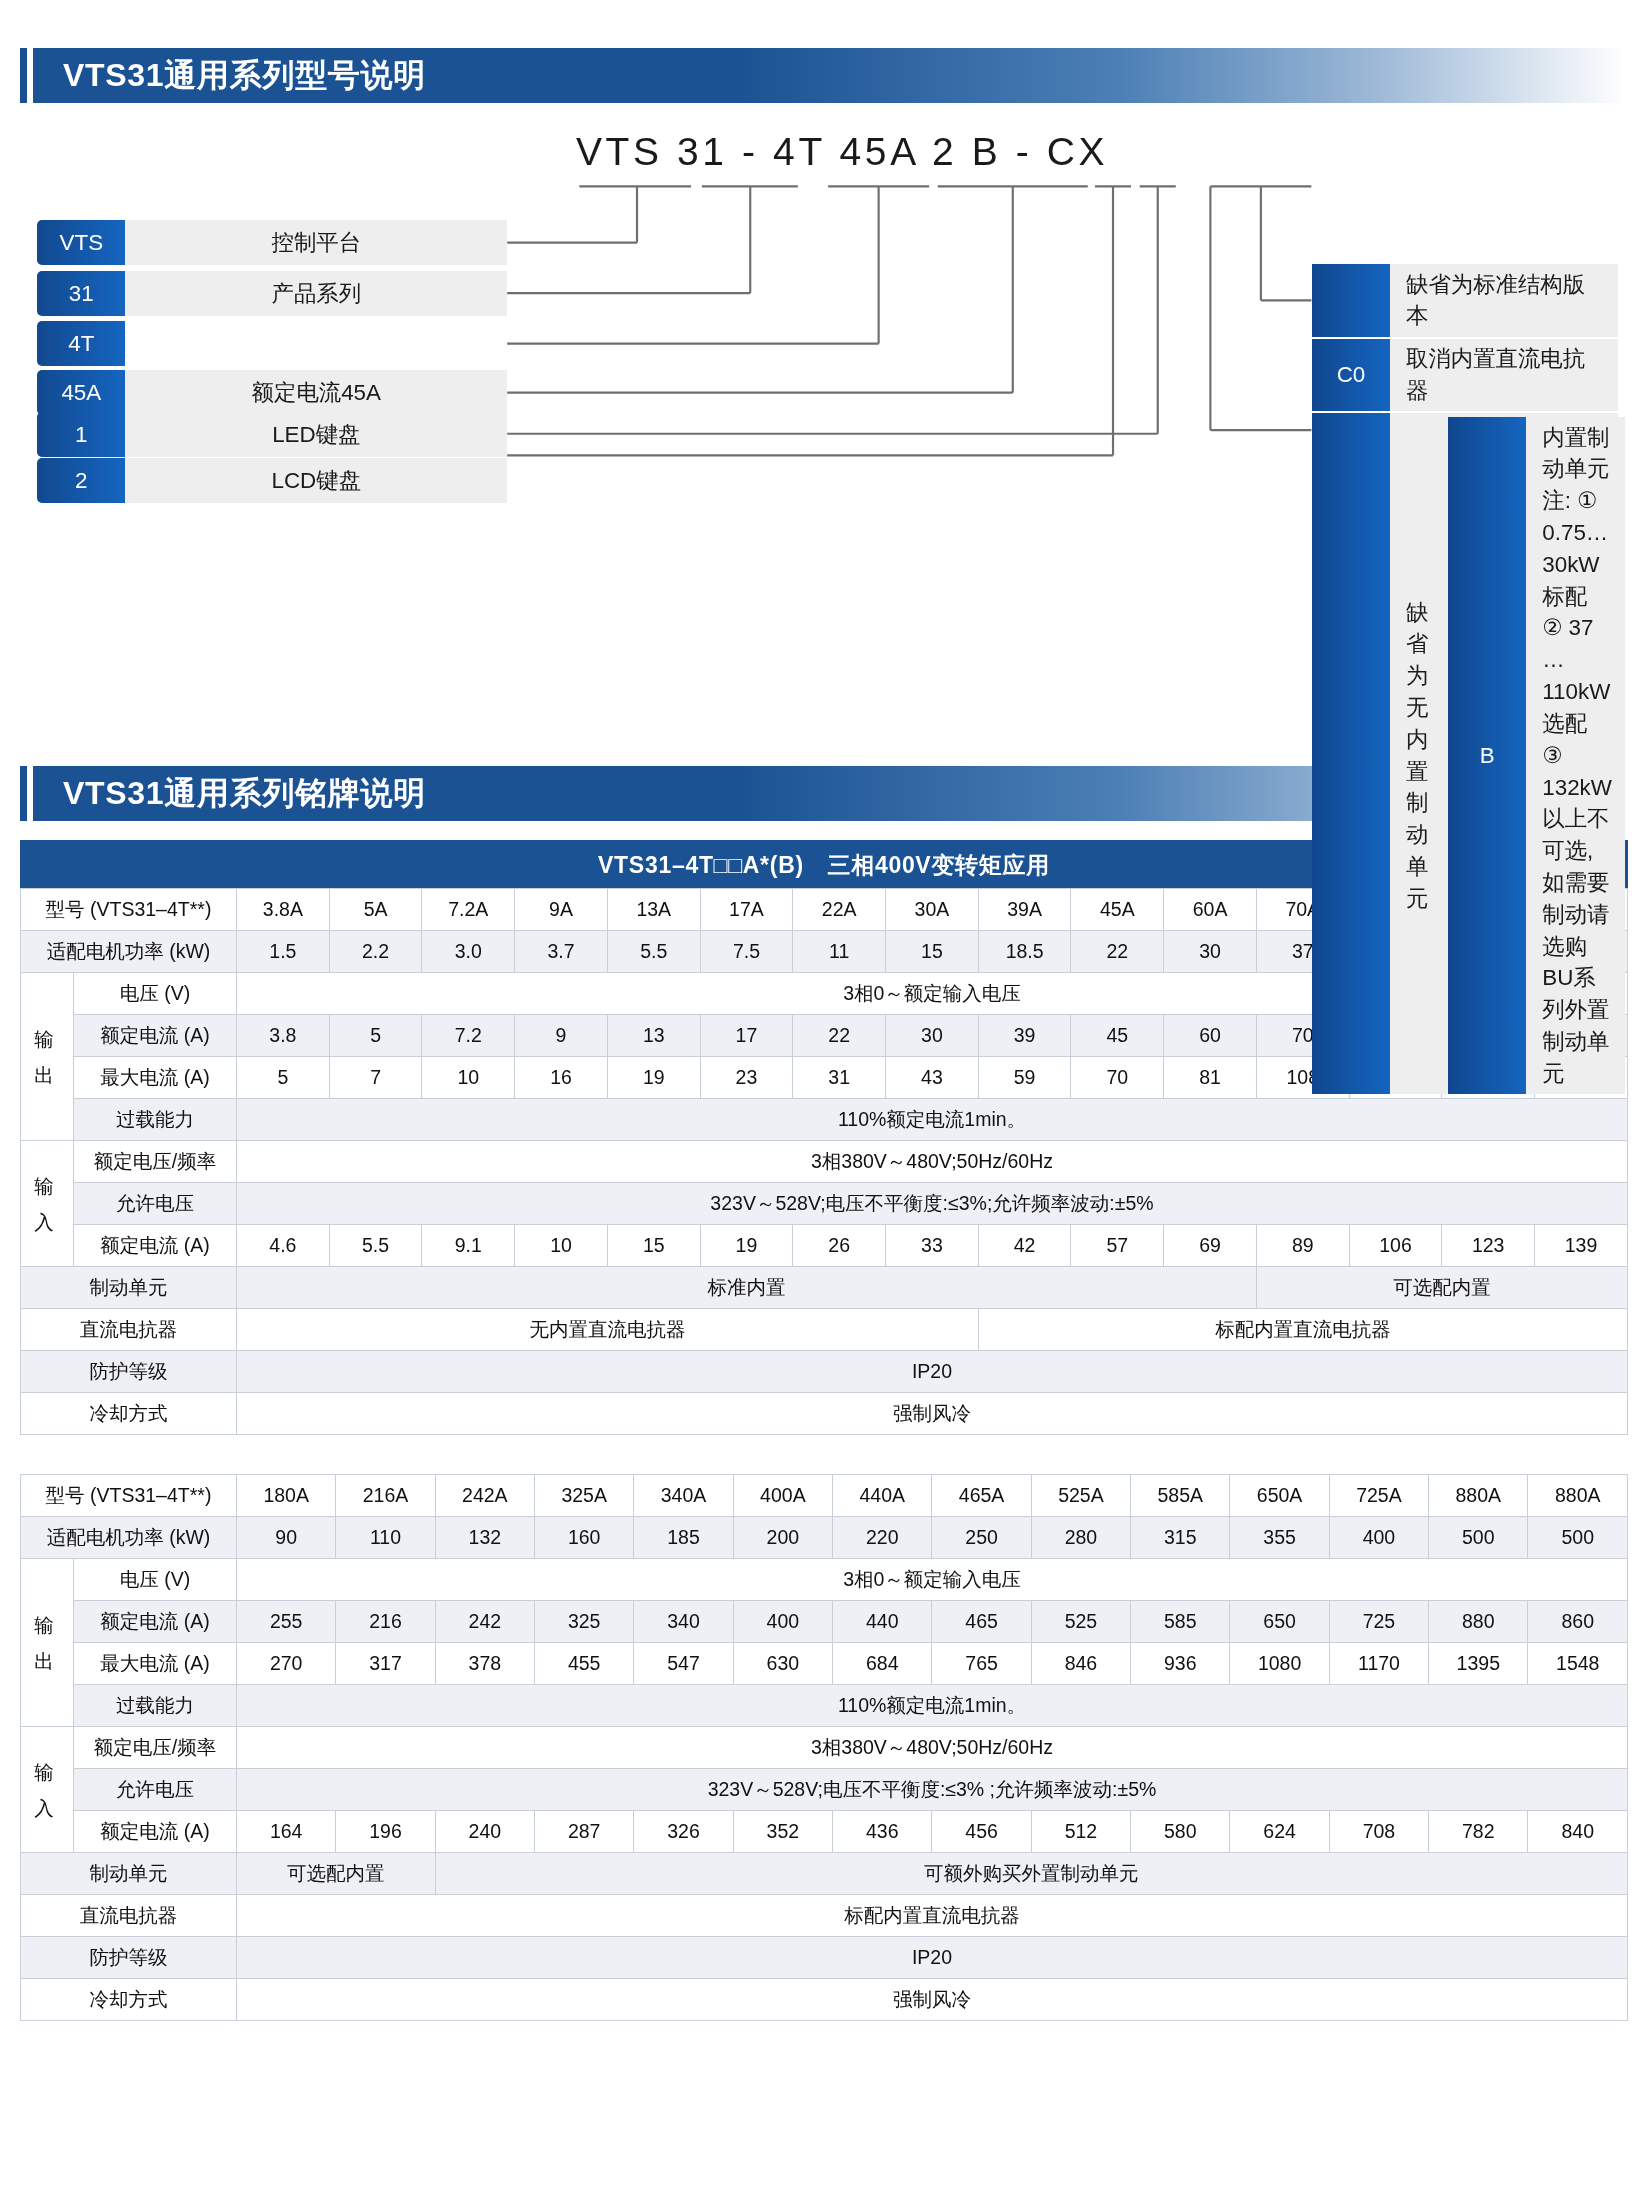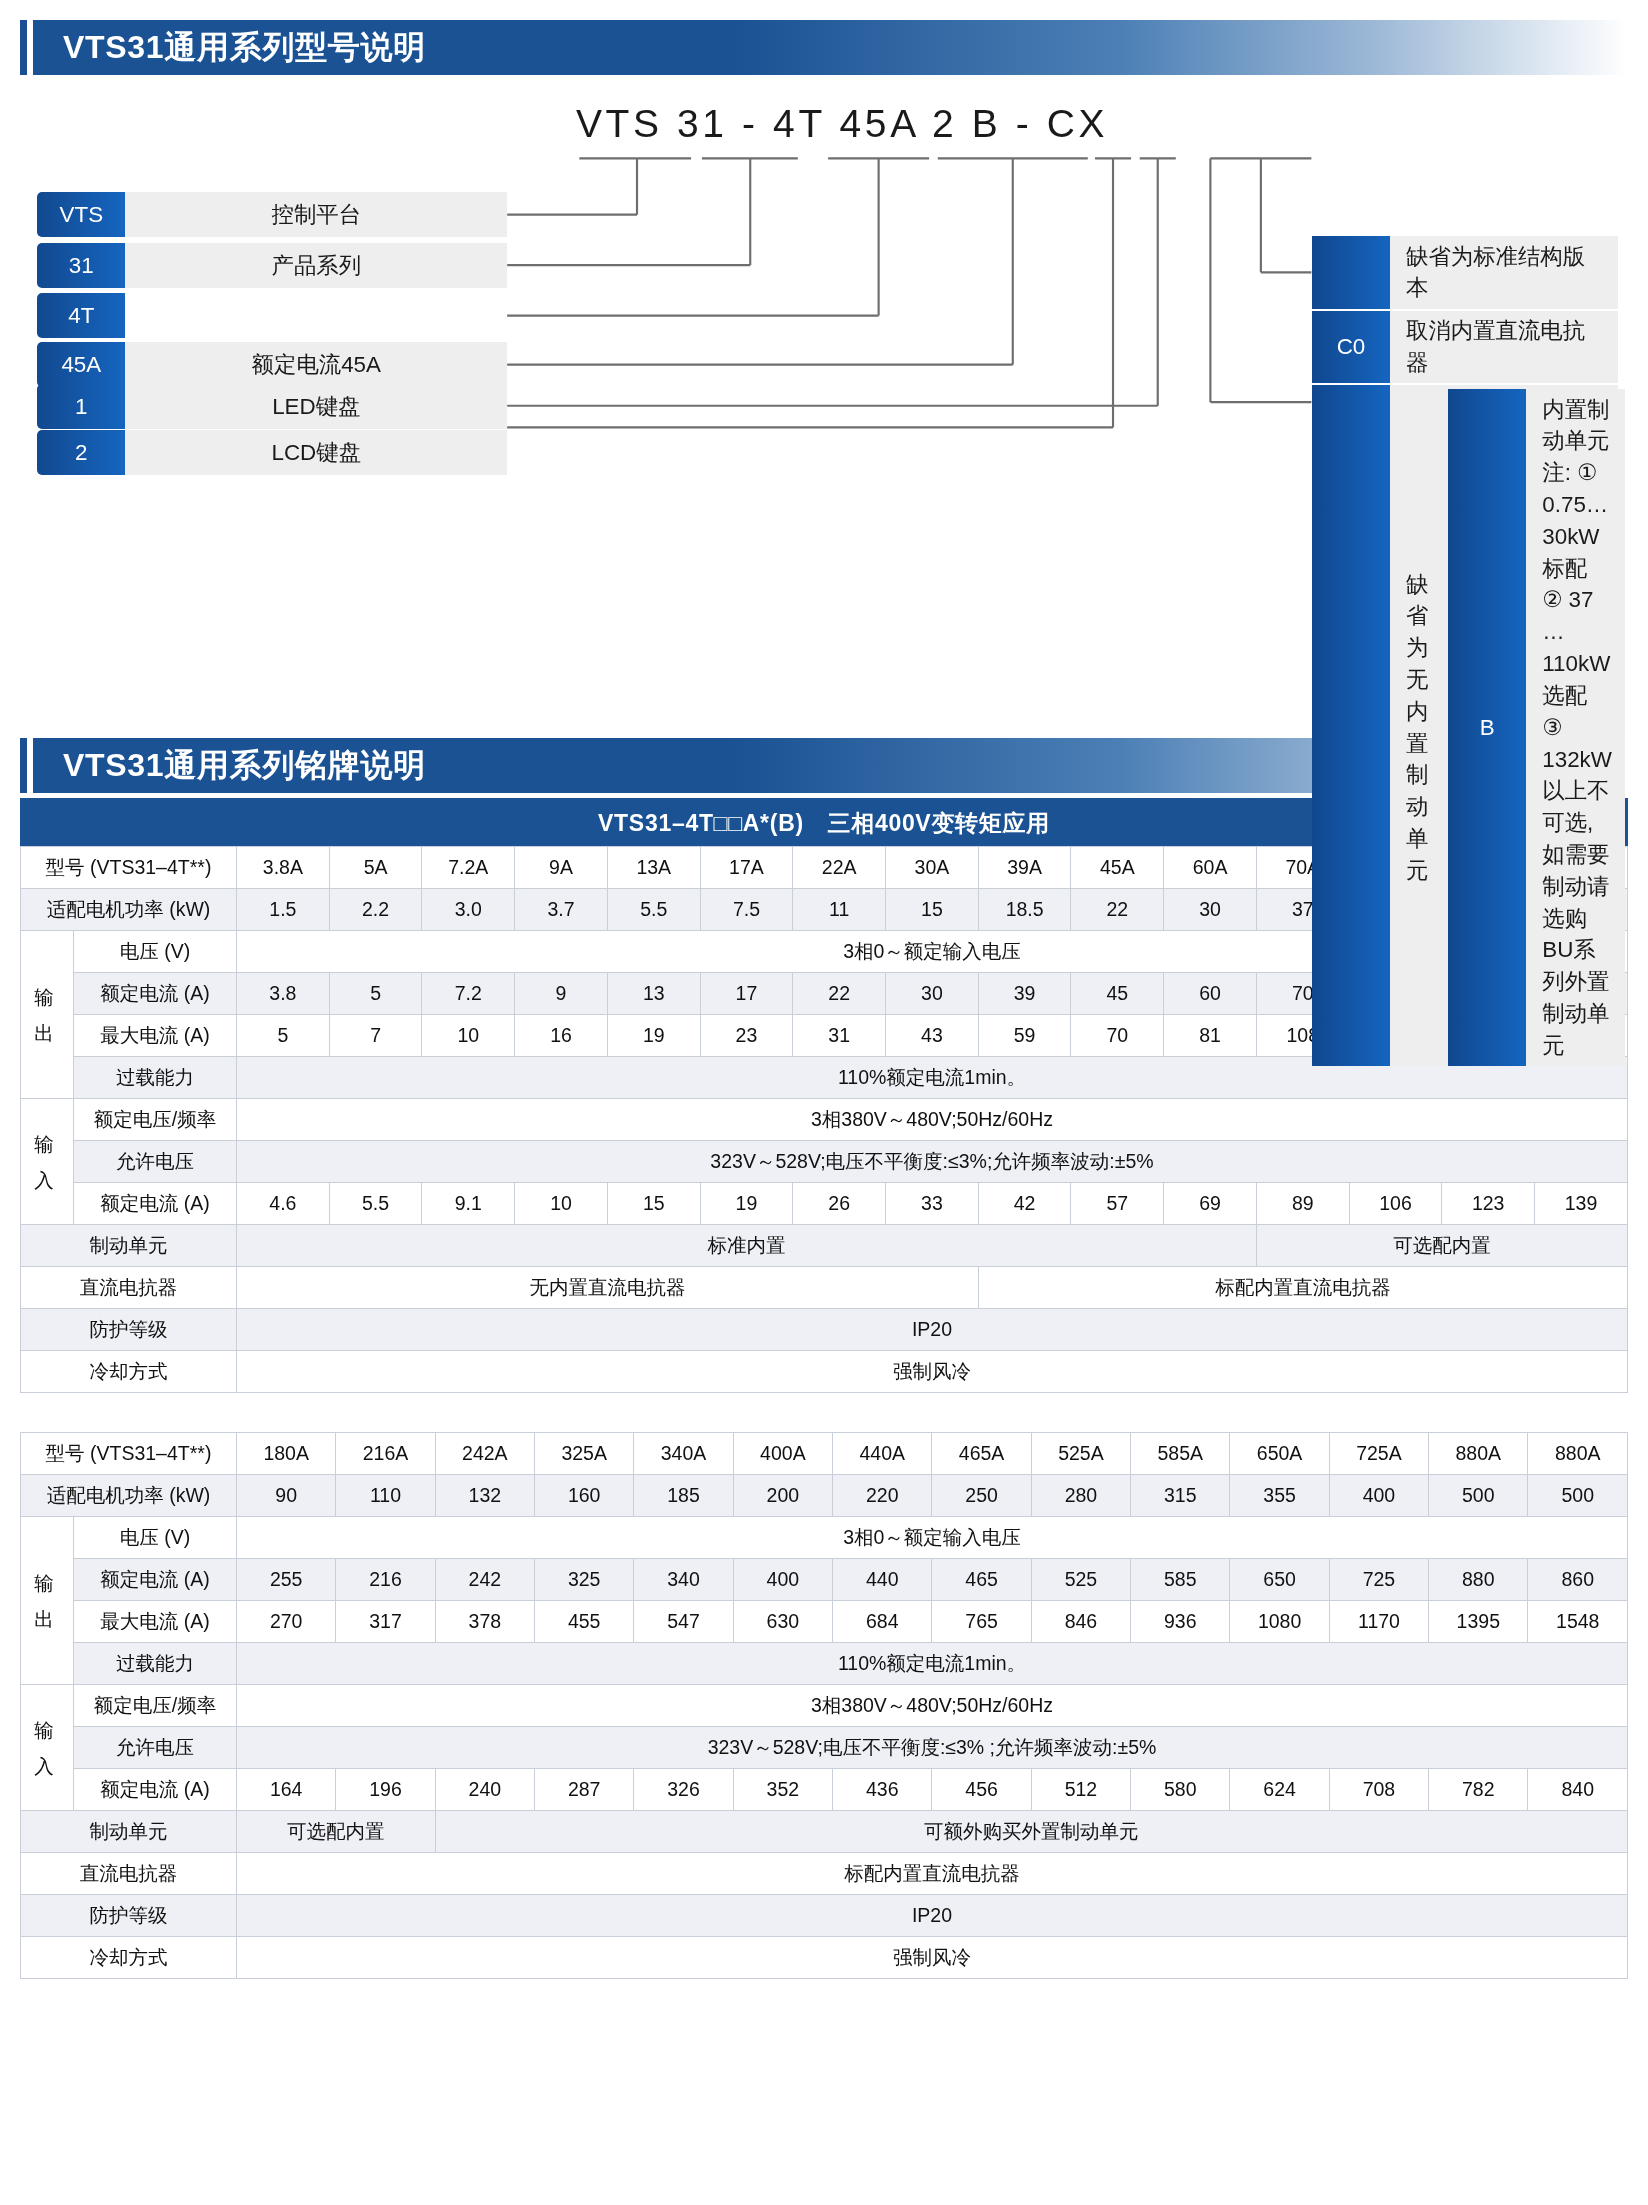--- a/index.html
+++ b/index.html
@@ -11,21 +11,21 @@
     color: #1a1a1a;
     -webkit-font-smoothing: antialiased;
   }
   .page { width: 1648px; padding: 0 20px 29px 20px; }
 
   
   .section-head {
     display: flex;
     align-items: stretch;
     height: 55px;
-    margin-top: 20px;
+    margin-top: 48px;
   }
   .section-head .tick {
     width: 6.5px;
     background: #1b4f94;
     margin-right: 6.5px;
     flex: 0 0 6.5px;
   }
   .section-head .bar {
     flex: 1 1 auto;
     background: linear-gradient(to right, #1a5293 0%, #1a5293 44%, #4b7fb5 68%, #9cb8d6 84%, #ffffff 100%);
@@ -94,21 +94,21 @@
     white-space: pre-line;
   }
   .rsep { height: 2.2px; background:#ffffff; }
 
   svg.wires { position: absolute; left:0; top:0; width: 1648px; height: 577px; pointer-events: none; }
 
   
   table.spec {
     border-collapse: collapse;
     width: 1608px;
-    margin-top: 5px;
+    margin-top: 19px;
     table-layout: fixed;
   }
   table.spec td, table.spec th {
     border: 0.7px solid #c9cfd9;
     text-align: center;
     font-size: 19.5px;
     font-weight: normal;
     height: 42px;
     padding: 2.9px 1.4px;
     color: #111;

